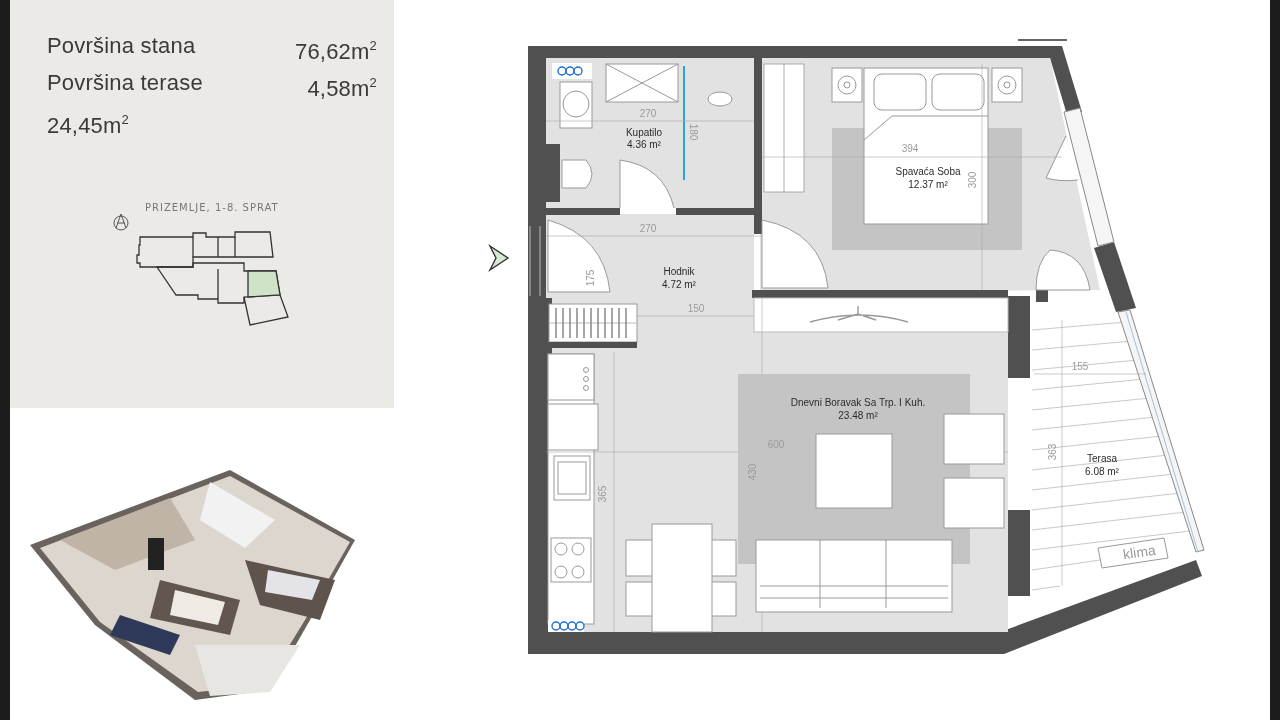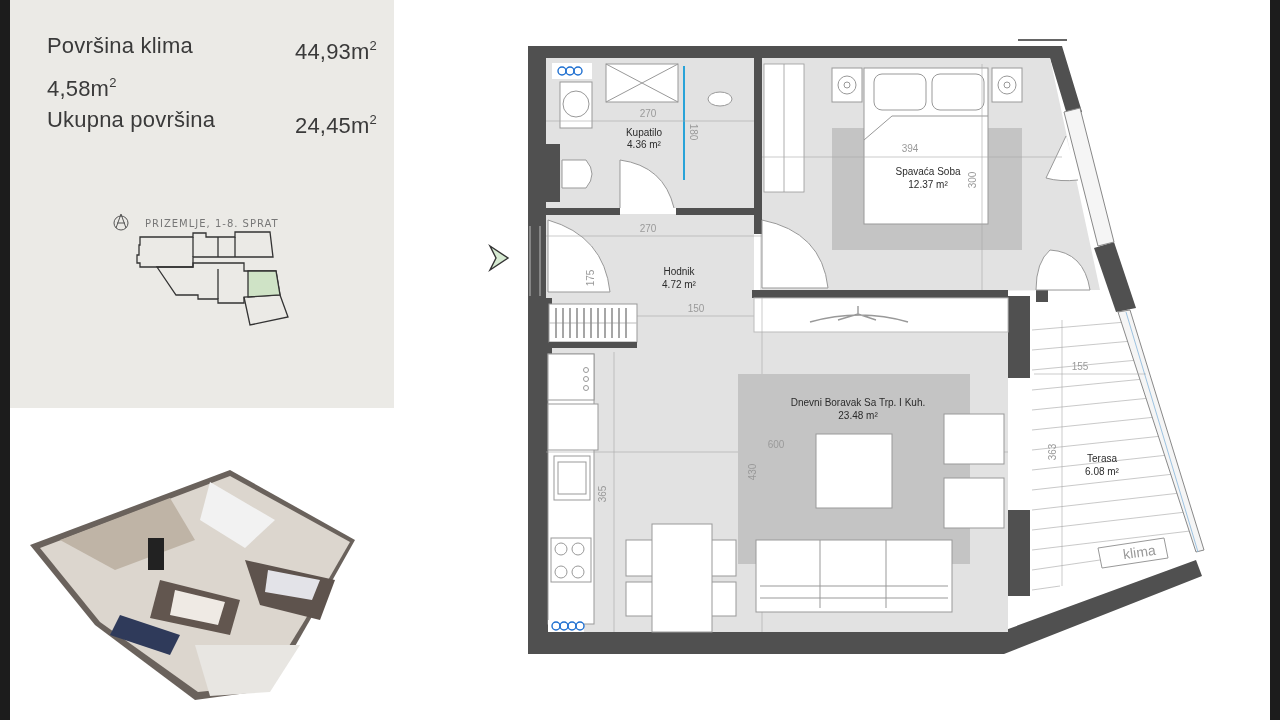--- a/index.html
+++ b/index.html
@@ -5,43 +5,43 @@
   html,body{margin:0;padding:0;}
   body{width:1280px;height:720px;position:relative;overflow:hidden;background:#ffffff;font-family:"Liberation Sans",sans-serif;}
   .edge{position:absolute;top:0;height:720px;background:#1c1c1c;}
   .edge.left{left:0;width:10px;}
   .edge.right{left:1270px;width:10px;}
   .info-panel{position:absolute;left:10px;top:0;width:384px;height:408px;background:#ebeae6;}
   .area-table{position:absolute;left:37px;top:30px;width:330px;}
   .area-row{display:flex;justify-content:space-between;font-size:22px;color:#3a3a3a;line-height:31px;letter-spacing:0.2px;}
   .area-row .val sup{font-size:13px;vertical-align:9px;}
   .keyplan{position:absolute;left:90px;top:195px;width:200px;height:140px;}
-  .keyplan-title{position:absolute;left:45px;top:7px;font-size:10px;letter-spacing:1px;color:#777;font-family:"DejaVu Sans",sans-serif;margin-top:16px;}
+  .keyplan-title{position:absolute;left:45px;top:7px;font-size:10px;letter-spacing:1px;color:#777;font-family:"DejaVu Sans",sans-serif;}
   .render-3d{position:absolute;left:20px;top:430px;width:370px;height:290px;}
   .plan{position:absolute;left:470px;top:30px;width:760px;height:640px;}
   .lbl{font-family:"Liberation Sans",sans-serif;fill:#2b2b2b;font-size:10px;text-anchor:middle;}
   .dim{font-family:"Liberation Sans",sans-serif;fill:#9a9a9a;font-size:10px;text-anchor:middle;}
 </style>
 </head>
 <body>
 
 <div class="edge left"></div>
 <div class="edge right"></div>
 
 <div class="info-panel">
   <div class="area-table">
     <div class="area-row">
-      <span>Površina klima</span>
-      <span class="val"><span>44,93m</span><sup>2</sup></span>
+      <span>Površina stana</span>
+      <span class="val"><span>76,62m</span><sup>2</sup></span>
     </div>
     <div class="area-row">
+      <span>Površina terase</span>
       <span class="val"><span>4,58m</span><sup>2</sup></span>
     </div>
     <div class="area-row">
-      <span>Ukupna površina</span>
       <span class="val"><span>24,45m</span><sup>2</sup></span>
     </div>
   </div>
 
   <div class="keyplan">
     <div class="keyplan-title">PRIZEMLJE, 1-8. SPRAT</div>
     <svg width="200" height="140" viewBox="0 0 200 140">
       <g fill="none" stroke="#555" stroke-width="1">
         <circle cx="21" cy="28" r="7"></circle>
         <path d="M21 19 L16 33 M21 19 L26 33 M17 28 L25 28"></path>

